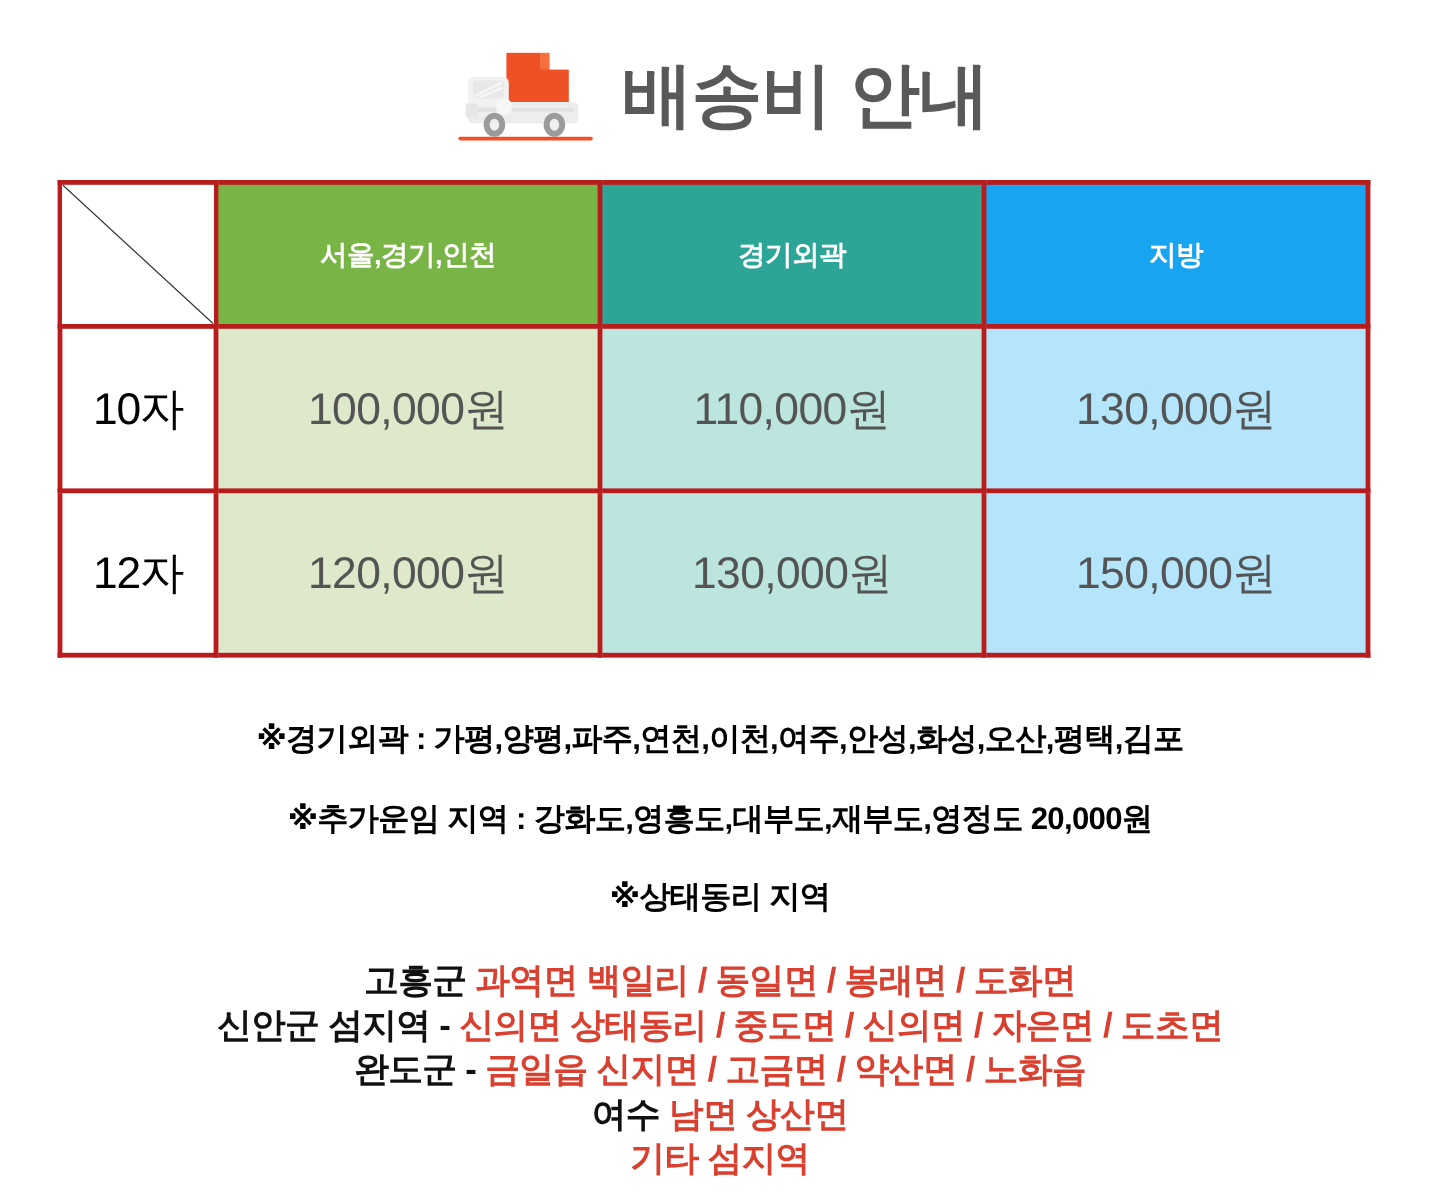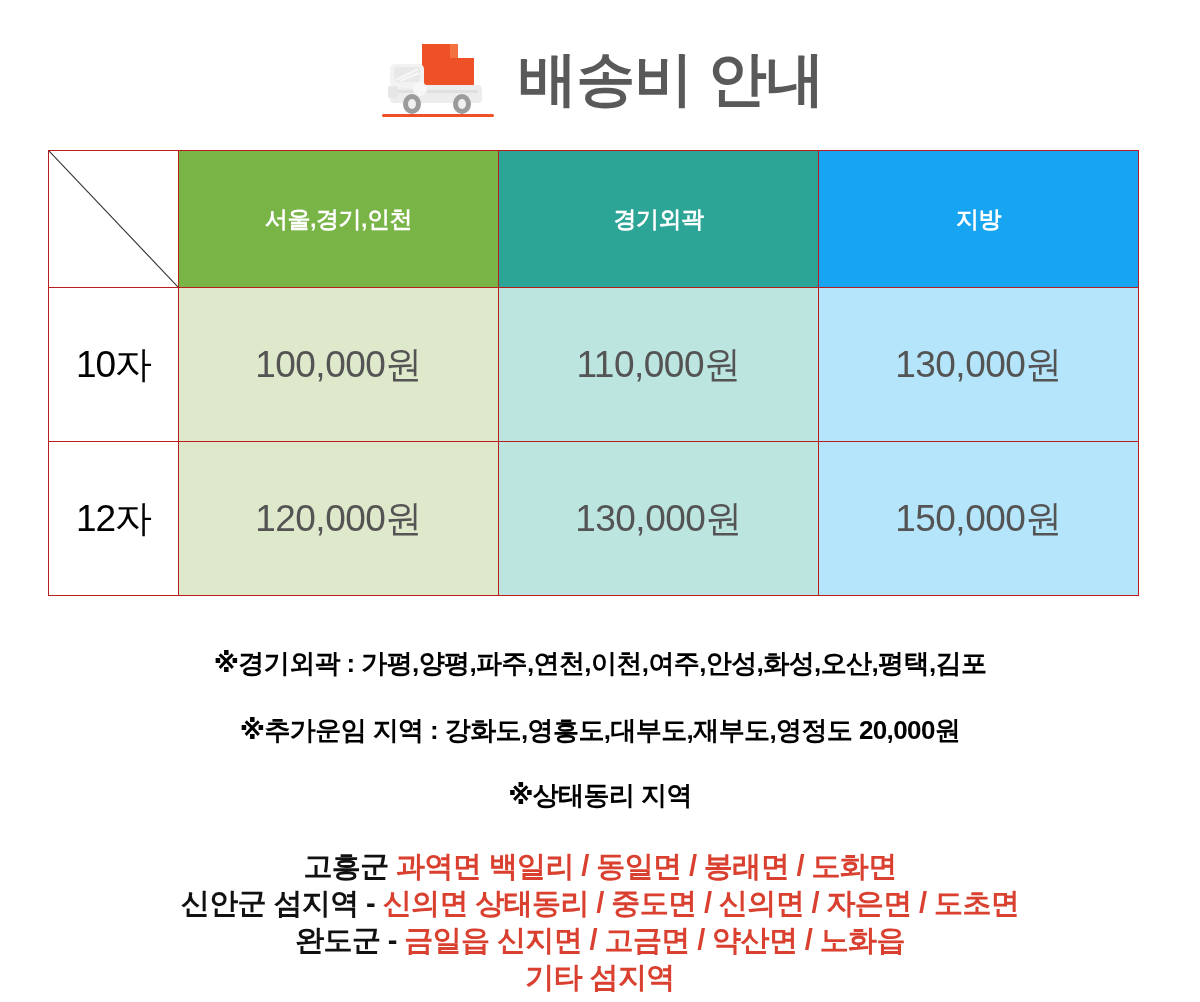--- a/index.html
+++ b/index.html
@@ -46,22 +46,22 @@
     padding: 0 48px;
     box-sizing: border-box;
   }
   table.fee-table {
     width: 1090px;
     border-collapse: collapse;
     table-layout: fixed;
   }
   table.fee-table th,
   table.fee-table td {
-    border: 1px solid #b91c1c;
-    padding: 14px;
+    border: 4px solid #b91c1c;
+    padding: 4px;
     text-align: center;
     vertical-align: middle;
   }
   .col-corner { width: 130px; }
   .col-region { width: 320px; }
 
   th.corner-cell {
     height: 108px;
     background: #ffffff;
     position: relative;
@@ -214,15 +214,18 @@
   <div class="restricted-line">
     <span class="txt-black">고흥군 </span><span class="txt-red">과역면 백일리 / 동일면 / 봉래면 / 도화면</span>
   </div>
   <div class="restricted-line">
     <span class="txt-black">신안군 섬지역 - </span><span class="txt-red">신의면 상태동리 / 중도면 / 신의면 / 자은면 / 도초면</span>
   </div>
   <div class="restricted-line">
     <span class="txt-black">완도군 - </span><span class="txt-red">금일읍 신지면 / 고금면 / 약산면 / 노화읍</span>
   </div>
   <div class="restricted-line">
+    <span class="txt-black">여수 </span><span class="txt-red">남면 상산면</span>
+  </div>
+  <div class="restricted-line">
     <span class="txt-black"></span><span class="txt-red">기타 섬지역</span>
   </div>
 </div>
 
 </body></html>

